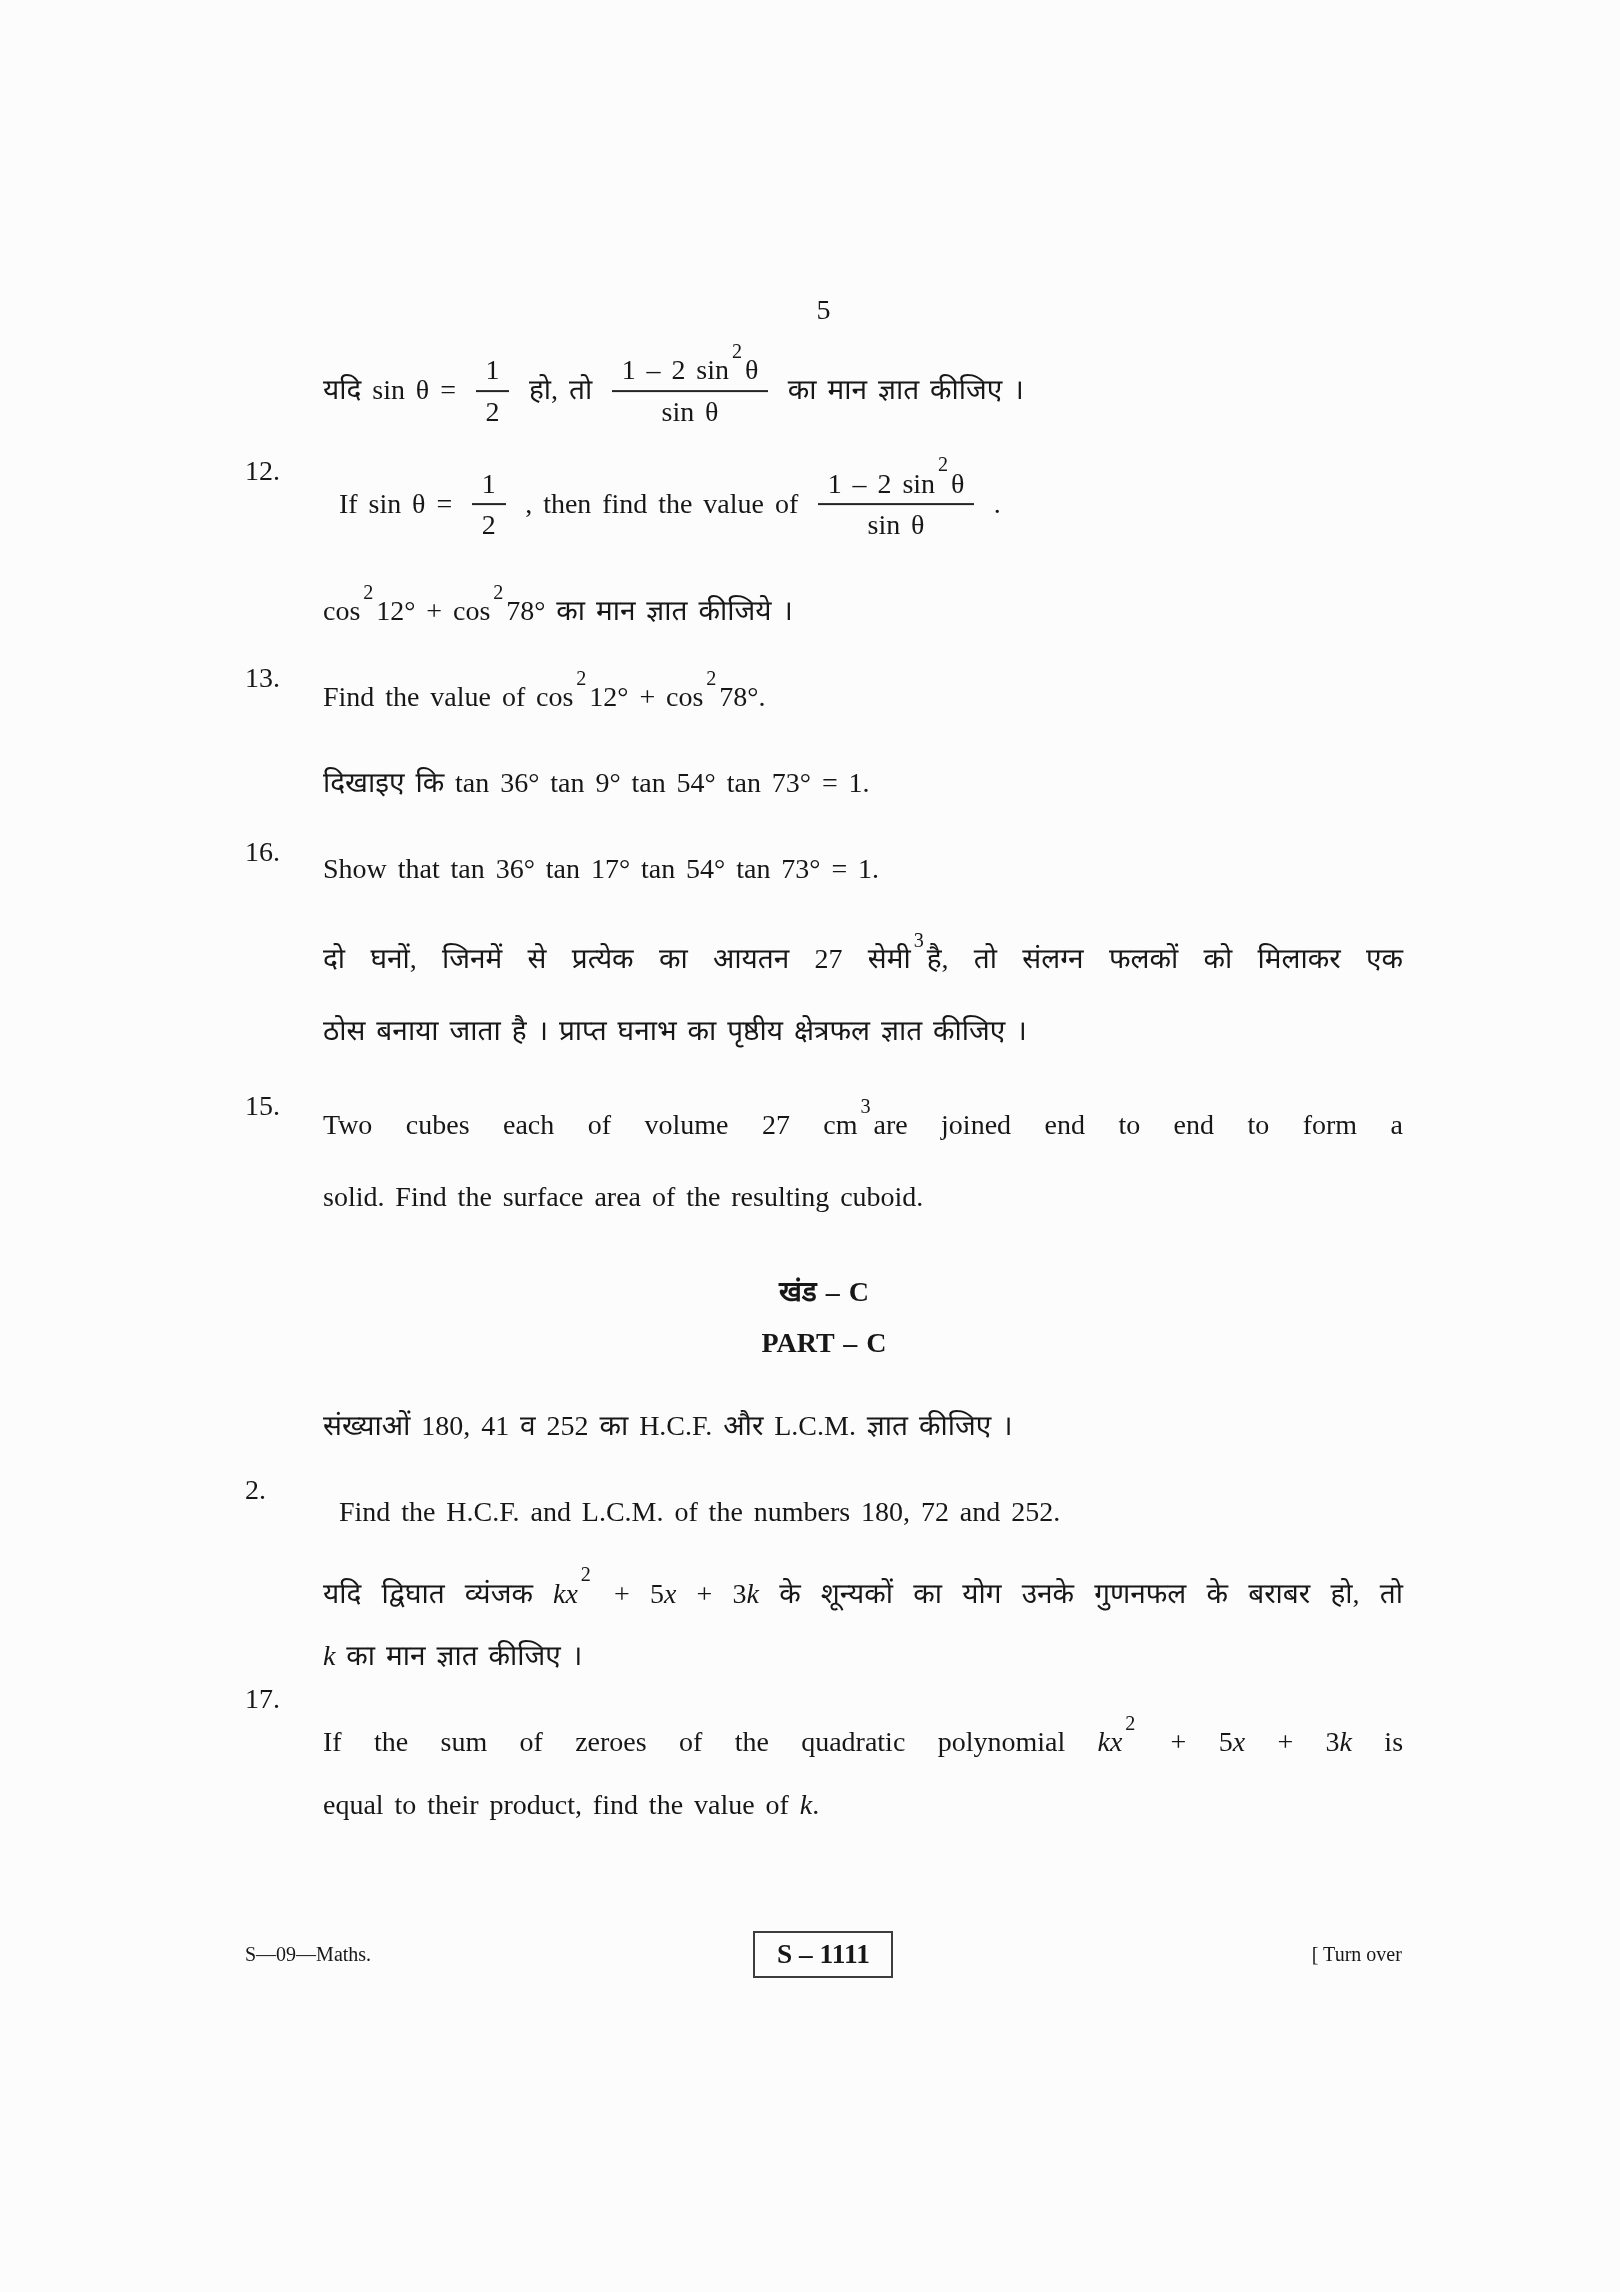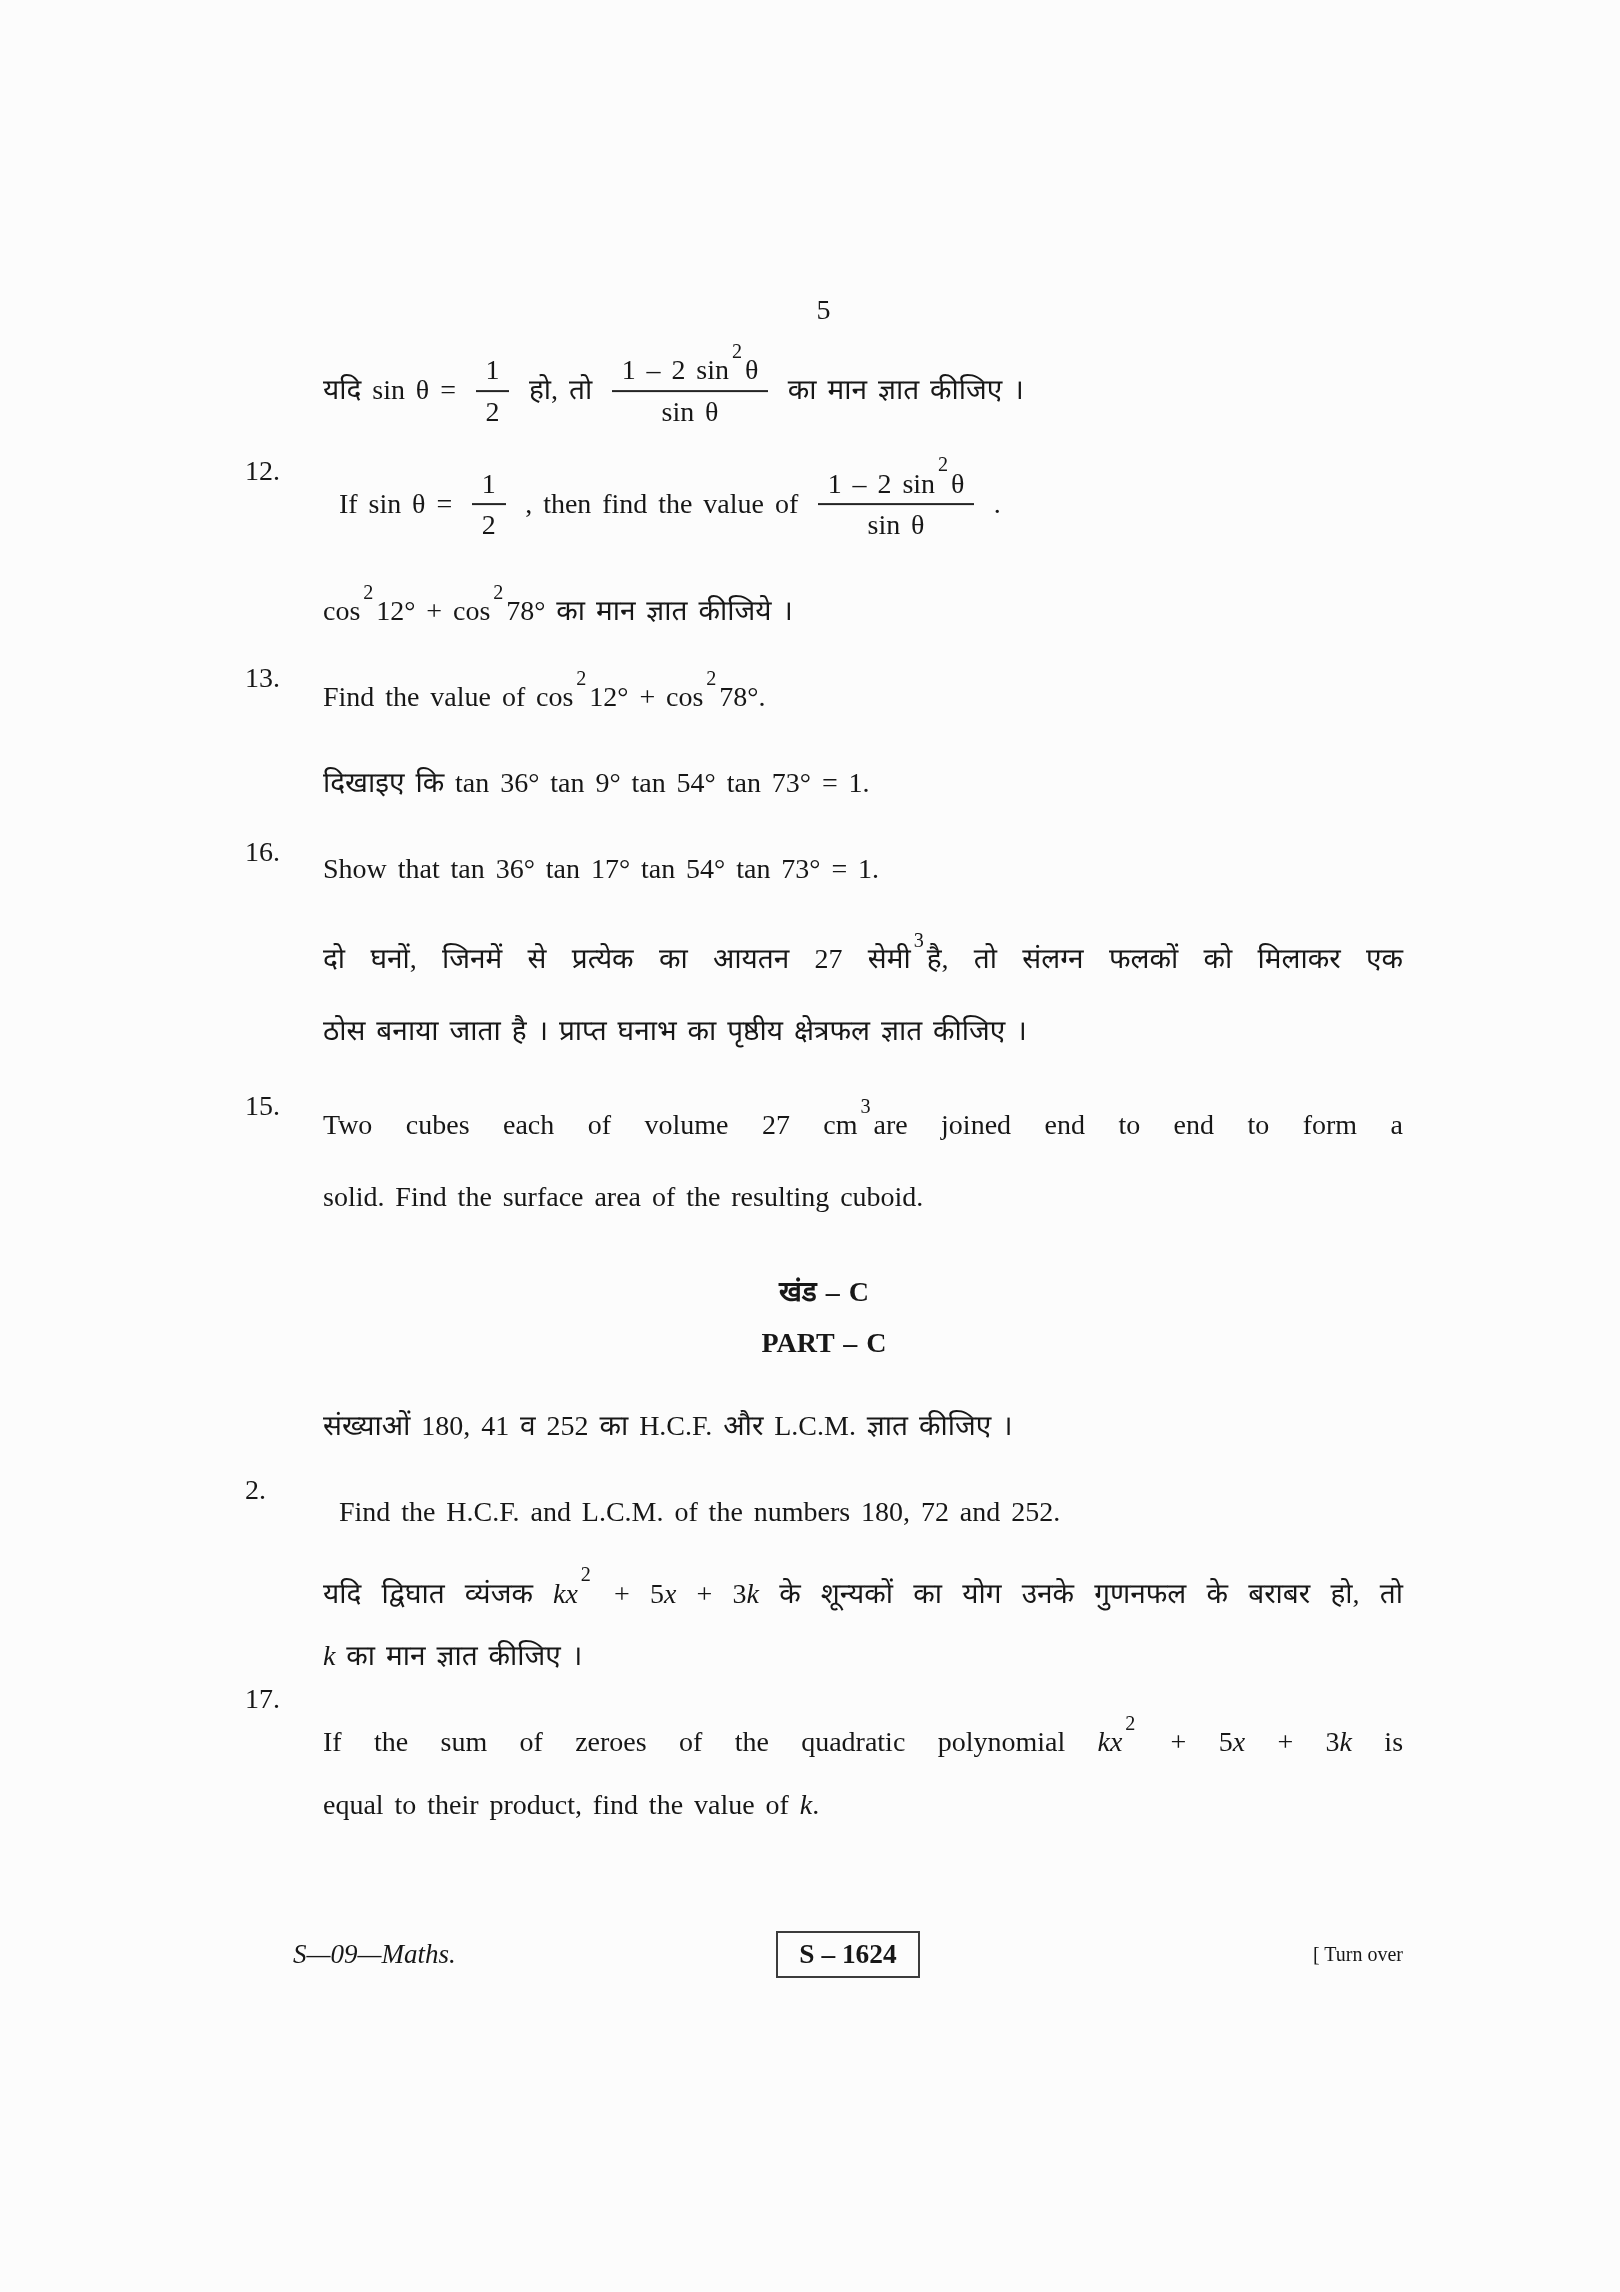--- a/index.html
+++ b/index.html
@@ -25,21 +25,21 @@
   .mb48{margin-bottom:47px;}.mb44{margin-bottom:43px;margin-left:16px;}
   .mb34{margin-bottom:33px;}.mb30{margin-bottom:29px;}.mb24{margin-bottom:23.5px;}
   .mb18{margin-bottom:17.6px;}
   .frac{display:inline-block;text-align:center;vertical-align:middle;margin:0 8.8px;transform:translateY(-2.9px);}
   .frac .num{display:block;border-bottom:2.9px solid #242424;padding:2px 9.8px 4.9px;line-height:1.05;}
   .frac .den{display:block;padding-top:4.9px;line-height:1.05;}
   sup{font-size:0.72em;line-height:0;position:relative;top:-0.55em;margin:0 2.9px;}
   .var{font-style:italic;}
   .heading{text-align:center;font-weight:bold;word-spacing:2px;}
   .footer{position:absolute;left:245px;right:217px;top:1931px;display:flex;align-items:center;}
-  .footer-left{width:33.3%;font-style:italic;font-size:27px;margin-left:48px;}
+  .footer-left{width:33.3%;font-size:20px;}
   .footer-center{width:33.3%;text-align:center;}
   .numbox{display:inline-block;border:2px solid #3c3c3c;padding:5.9px 21.6px;font-weight:bold;font-size:27.4px;}
   .footer-right{width:33.3%;text-align:right;font-size:20px;}
 </style>
 </head>
 <body>
 
 <div class="page">
 
   <div class="pageno">5</div>
@@ -95,19 +95,19 @@
       <div class="line just mb24">यदि द्विघात व्यंजक <span class="var">kx</span><sup>2</sup> + 5<span class="var">x</span> + 3<span class="var">k</span> के शून्यकों का योग उनके गुणनफल के बराबर हो, तो</div>
       <div class="line mb48"><span class="var">k</span> का मान ज्ञात कीजिए ।</div>
       <div class="line just mb24">If the sum of zeroes of the quadratic polynomial <span class="var">kx</span><sup>2</sup> + 5<span class="var">x</span> + 3<span class="var">k</span> is</div>
       <div class="line">equal to their product, find the value of <span class="var">k</span>.</div>
     </div>
   </div>
 
   <div class="footer">
     <div class="footer-left">S—09—Maths.</div>
     <div class="footer-center">
-      <span class="numbox">S – 1624</span>
+      <span class="numbox">S – 1111</span>
     </div>
     <div class="footer-right">[ Turn over</div>
   </div>
 
 </div>
 
 
 </body></html>

